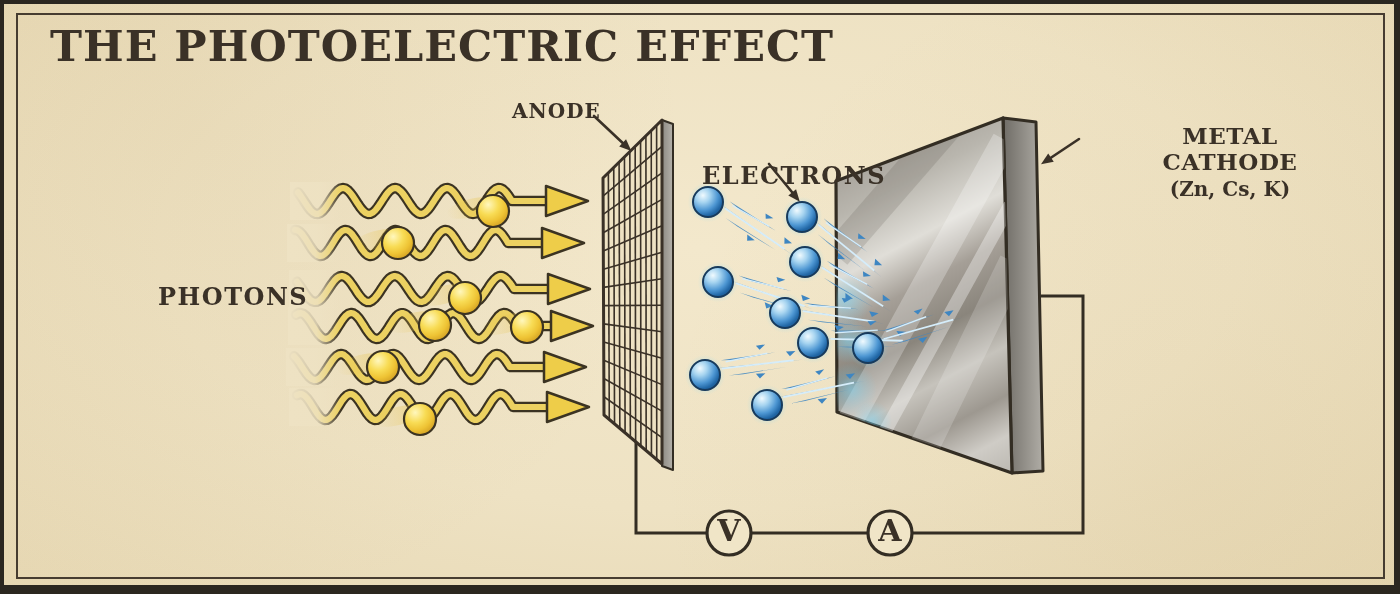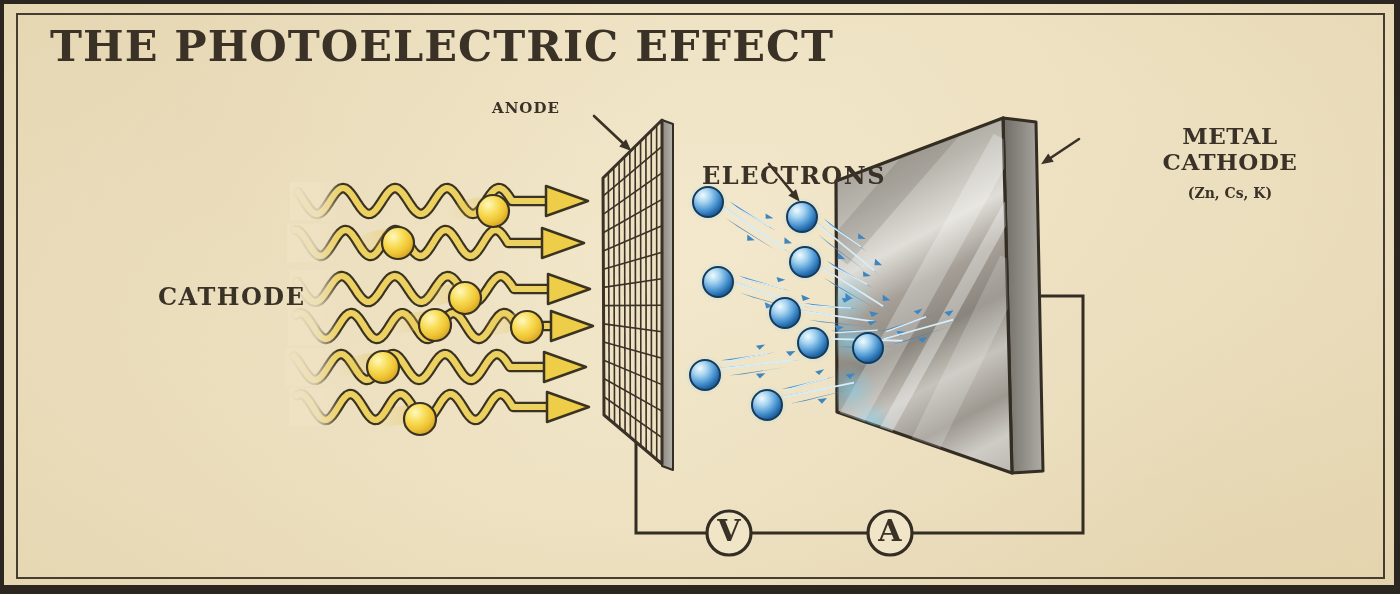--- a/index.html
+++ b/index.html
@@ -9,25 +9,25 @@
          background:
            radial-gradient(circle at 14% 22%, rgba(186,156,96,.10), transparent 38%),
            radial-gradient(circle at 86% 82%, rgba(186,156,96,.09), transparent 42%),
            radial-gradient(ellipse at 50% 42%, #f3e8cc 0%, #eee2c3 55%, #e6d7b2 100%);}
   .frame{position:absolute;left:16px;top:13px;width:1365px;height:562px;
          border:2.5px solid rgba(56,47,37,.92);}
   .canvas{position:absolute;left:0;top:0;width:1400px;height:594px;}
   .lbl{position:absolute;color:var(--ink,#3a3127);font-weight:bold;white-space:nowrap;line-height:1.15;}
   .title{left:50px;top:22px;font-size:43px;letter-spacing:1px;}
   .photons{left:158px;top:283px;font-size:24px;letter-spacing:1.5px;}
-  .anode{left:492px;top:100px;font-size:15px;letter-spacing:1px;}
+  .anode{left:512px;top:100px;font-size:20px;letter-spacing:1px;}
   .electrons{left:702px;top:130px;font-size:24px;letter-spacing:1.5px;margin-top:32px;}
   .cathode{left:1120px;top:123px;width:220px;text-align:center;white-space:normal;}
   .cathode .l1{font-size:23px;letter-spacing:.5px;}
-  .cathode .l2{font-size:14px;margin-top:9px;}
+  .cathode .l2{font-size:20px;margin-top:2px;}
   .meter-letter{position:absolute;transform:translate(-50%,-54%);font-size:30px;}
 </style>
 </head>
 <body>
 
 <div class="page">
   <div class="paper"></div>
   <div class="frame"></div>
 
   <svg class="canvas" id="diagram" viewBox="0 0 1400 594" xmlns="http://www.w3.org/2000/svg">
@@ -290,21 +290,21 @@
         <line x1="594" y1="116" x2="627" y2="147" stroke="#3a3127" stroke-width="2.6" stroke-linecap="round"></line>
         <polygon points="0,0 -12,5 -12,-5" fill="#3a3127" transform="translate(627,147) rotate(43.210089391753925) translate(6,0)"></polygon>
         <line x1="769" y1="164" x2="796" y2="197" stroke="#3a3127" stroke-width="2.6" stroke-linecap="round"></line>
         <polygon points="0,0 -12,5 -12,-5" fill="#3a3127" transform="translate(796,197) rotate(50.71059313749964) translate(6,0)"></polygon>
         <line x1="1079" y1="139" x2="1046" y2="161" stroke="#3a3127" stroke-width="2.6" stroke-linecap="round"></line>
         <polygon points="0,0 -12,5 -12,-5" fill="#3a3127" transform="translate(1046,161) rotate(146.30993247402023) translate(6,0)"></polygon>
       </g>
     </svg>
 
   <div class="lbl title">THE PHOTOELECTRIC EFFECT</div>
-  <div class="lbl photons">CATHODE</div>
+  <div class="lbl photons">PHOTONS</div>
   <div class="lbl anode">ANODE</div>
   <div class="lbl electrons">ELECTRONS</div>
   <div class="lbl cathode">
     <div class="l1">METAL CATHODE</div>
     <div class="l2">(Zn, Cs, K)</div>
   </div>
   <div class="lbl meter-letter" style="left:729px;top:533px;">V</div>
   <div class="lbl meter-letter" style="left:890px;top:533px;">A</div>
 </div>
 

